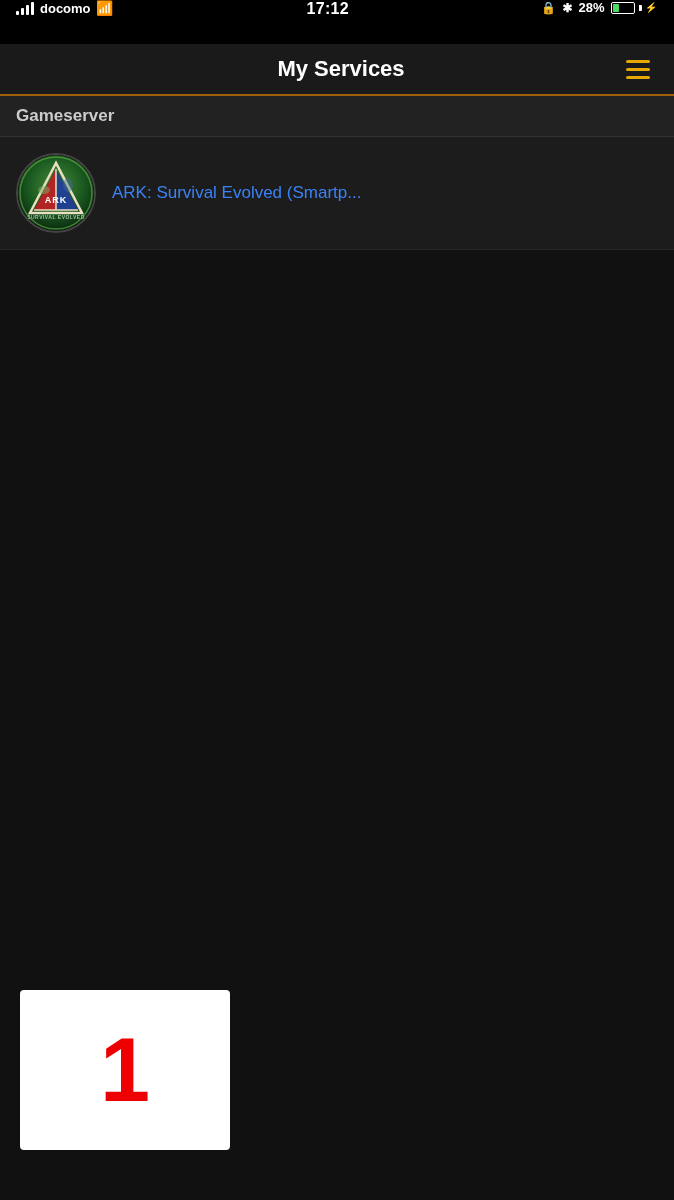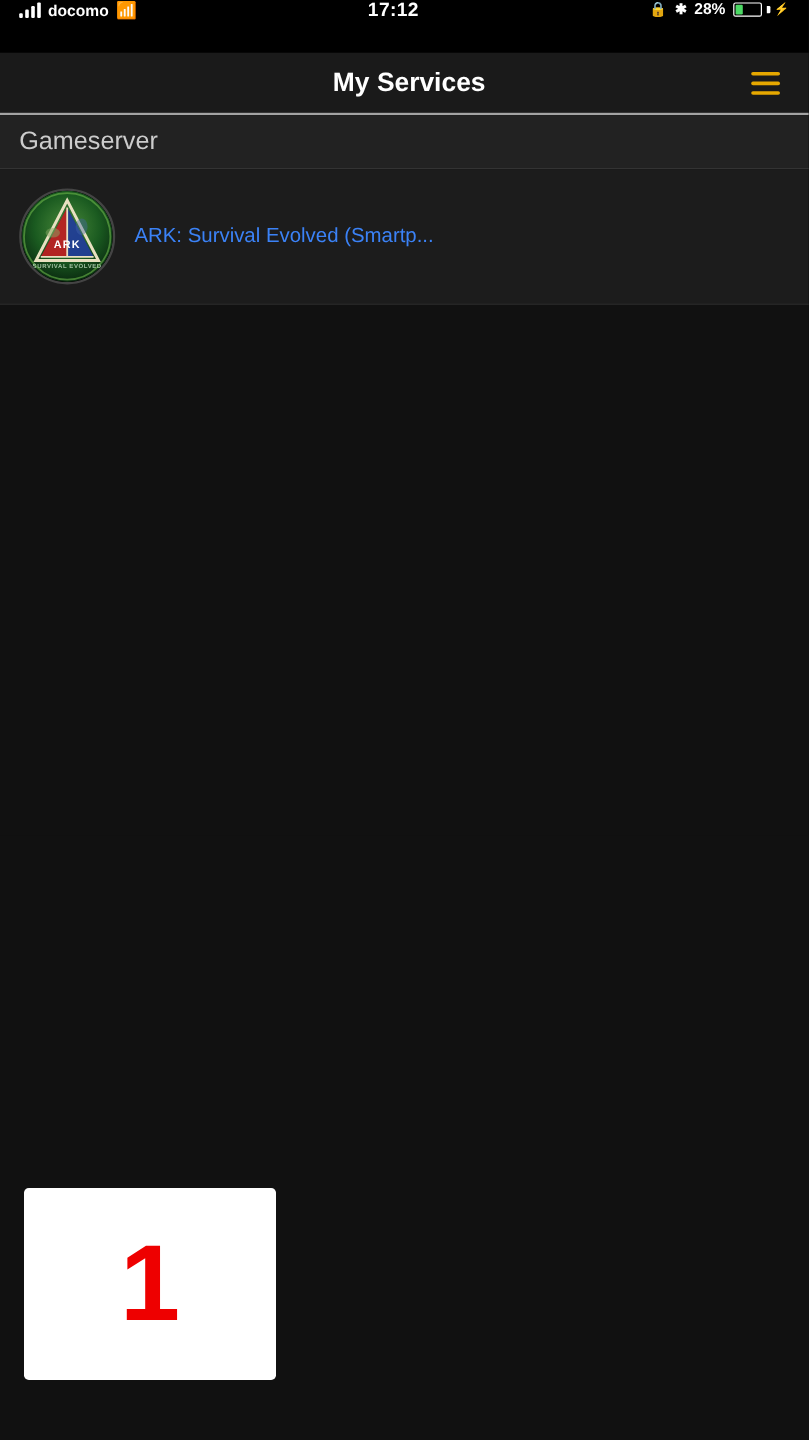--- a/index.html
+++ b/index.html
@@ -96,21 +96,21 @@
     }
 
     
     .nav-bar {
       background: #1a1a1a;
       height: 52px;
       display: flex;
       align-items: center;
       justify-content: space-between;
       padding: 0 20px;
-      border-bottom: 2px solid #a3a3a3;
+      border-bottom: 2px solid #a16207;
     }
     .nav-title {
       font-size: 22px;
       font-weight: 600;
       color: #fff;
       flex: 1;
       text-align: center;
     }
     .hamburger-btn {
       display: flex;
@@ -126,22 +126,22 @@
       border-radius: 2px;
     }
 
     
     .section-header {
       background: #222;
       padding: 10px 16px;
       border-bottom: 1px solid #333;
     }
     .section-title {
-      font-size: 21px;
-      font-weight: 400;
+      font-size: 17px;
+      font-weight: 700;
       color: #ccc;
     }
 
     
     .service-item {
       background: #1c1c1c;
       display: flex;
       align-items: center;
       padding: 16px;
       gap: 16px;

